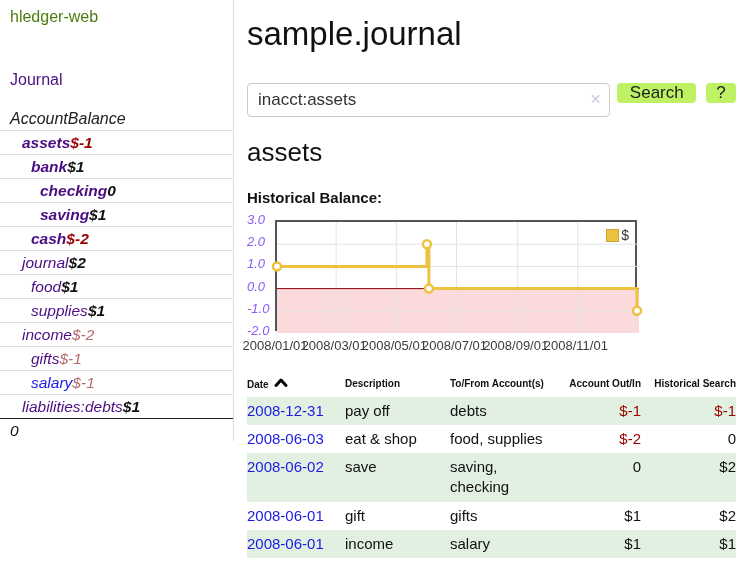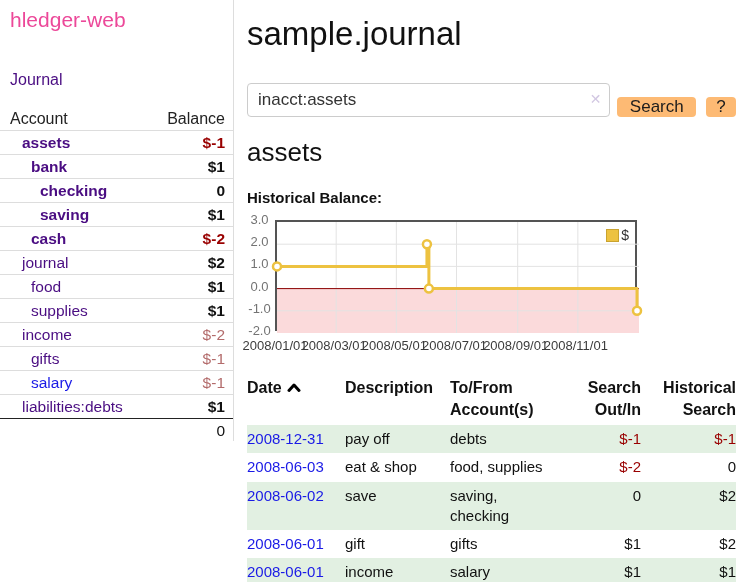--- a/index.html
+++ b/index.html
@@ -7,71 +7,71 @@
   body {
     width: 742px; height: 582px; position: relative; overflow: hidden;
     font-family: "Liberation Sans", "DejaVu Sans", sans-serif;
     color: #111; font-size: 15px;
   }
   a { text-decoration: none; cursor: pointer; }
 
   
   .sidebar { position: absolute; left: 0; top: 0; width: 234px; height: 441px;
              border-right: 1px solid #ddd; }
-  .brand { display: block; padding: 8px 10px 0 10px; font-size: 21px; color: #ec4899; }
+  .brand { display: block; padding: 8px 10px 0 10px; font-size: 16px; color: #4d7c0f; }
   .nav-journal { display: block; padding: 0 10px; position: absolute; top: 71px; font-size: 16px; color: #4a0d82; }
   .acct-table { position: absolute; top: 107px; left: 0; width: 100%; }
-  .srow { display: flex; justify-content: space-between; align-items: baseline;
-          padding: 3px 8px 2px 10px; border-bottom: 1px solid #ddd; min-height: 24px; }
+  .srow { display: flex; justify-content: flex-start; align-items: baseline;
+          padding: 3px 8px 2px 10px; border-bottom: 1px solid #ddd; min-height: 24px; font-style: italic; }
   .srow.header { font-size: 16px; color: #222; }
   .srow.total { border-bottom: none; border-top: 1px solid #222; margin-top: -1px; }
   .acct { color: #4a0d82; font-size: 15.5px; }
   .acct.blue { color: #1a1ae6; }
   .ind1 { padding-left: 12px; }
   .ind2 { padding-left: 21px; }
   .ind3 { padding-left: 30px; }
   .bold { font-weight: 700; }
   .bal { color: #111; font-size: 15.5px; }
   .neg-strong { color: #990000; }
   .neg-soft { color: #b36b6b; }
 
   
   .main { position: absolute; left: 247px; top: 13px; width: 489px; height: 582px; }
   .page-title { position: absolute; left: 0; top: 2px; font-size: 33px; font-weight: 400; color: #111; letter-spacing: 0; }
 
-  .search-row { position: absolute; left: 0; top: 70px; width: 100%; display: flex; align-items: flex-end; height: 34px; }
+  .search-row { position: absolute; left: 0; top: 70px; width: 100%; display: flex; align-items: flex-start; height: 34px; }
   .search-wrap { position: relative; width: 365px; }
   .search-input { width: 100%; height: 34px; border: 1px solid #ccc; border-radius: 4px;
                   padding: 4px 26px 4px 10px; font-size: 17px; color: #333;
                   font-family: "Liberation Sans", sans-serif; outline: none; }
   .clear-x { position: absolute; right: 9px; top: 9px; color: #d2c7e2; font-size: 14px; font-weight: 700; cursor: pointer; line-height: 1; }
-  .btn { background: #fdba74; border: none; border-radius: 4px; font-size: 17px; color: #1d1d1d;
+  .btn { background: #bef264; border: none; border-radius: 4px; font-size: 17px; color: #1d1d1d;
          font-family: "Liberation Sans", sans-serif; cursor: pointer; }
   .btn-search { width: 79px; margin-left: 7px; }
   .btn-help { width: 30px; margin-left: 10px; }
 
   .acct-heading { position: absolute; left: 0; top: 124px; font-size: 26px; font-weight: 400; color: #111; }
   .chart-label { position: absolute; left: 0; top: 176px; font-size: 15px; font-weight: 700; color: #111; }
 
   .chart { position: absolute; left: 0; top: 203px; width: 489px; height: 140px; }
   .plot { position: absolute; left: 28px; top: 4px; width: 362px; height: 111px;
           border: 2px solid #545454; background: #fff; }
   .plot svg { display: block; overflow: visible; }
-  .ylabel { position: absolute; width: 25px; text-align: center; font-size: 13px; color: #737373; }
+  .ylabel { position: absolute; width: 25px; text-align: left; font-size: 13px; color: #8b5cf6; font-style: italic; }
   .xlabel { position: absolute; top: 122px; transform: translateX(-50%); white-space: nowrap;
             font-size: 13px; color: #3c3c3c; }
   .legend { position: absolute; right: 6px; top: 5px; display: flex; align-items: center; font-size: 14px; color: #333; }
   .legend-swatch { width: 13px; height: 13px; background: #edc240; border: 1px solid #c9a32f; margin-right: 2px; }
 
   
   .register { position: absolute; left: 0; top: 361px; width: 489px; }
   table { border-collapse: collapse; width: 489px; table-layout: fixed; }
   col.c-date { width: 98px; } col.c-desc { width: 105px; } col.c-acct { width: 107px; }
   col.c-amt { width: 84px; } col.c-hist { width: 95px; }
-  th { font-size: 16px; font-weight: 700; text-align: left; vertical-align: top;
+  th { font-size: 10px; font-weight: 700; text-align: left; vertical-align: top;
        padding: 3px 8px 5px 0; color: #111; line-height: 1.35; }
   th.num, td.num { text-align: right; padding-right: 0; }
   td { font-size: 15px; padding: 4px 8px 4px 0; vertical-align: top; line-height: 1.35; color: #111; }
   tr.stripe td { background: #e2f0e2; }
   td a.date-link { color: #1a1ae6; margin-top: 8px; }
   td.neg { color: #990000; }
   .caret { display: inline-block; vertical-align: baseline; margin-left: 5px; }
 </style>
 </head>
 <body>
@@ -207,21 +207,21 @@
           <col class="c-amt">
           <col class="c-hist">
       </colgroup>
       <thead>
       <tr>
         <th><span>Date</span><svg class="caret" width="14" height="11" viewBox="0 0 14 11">
                 <polyline points="2,8.5 7,3 12,8.5" fill="none" stroke="#000" stroke-width="3" stroke-linecap="round" stroke-linejoin="round"></polyline>
               </svg></th>
         <th>Description</th>
         <th>To/From Account(s)</th>
-        <th class="num">Search Out/In</th>
+        <th class="num">Account Out/In</th>
         <th class="num">Historical Search</th>
       </tr>
       </thead>
       <tbody>
       <tr class="stripe">
         <td><a class="date-link">2008-12-31</a></td>
         <td>pay off</td>
         <td>debts</td>
         <td class="num neg">$-1</td>
         <td class="num neg">$-1</td>

